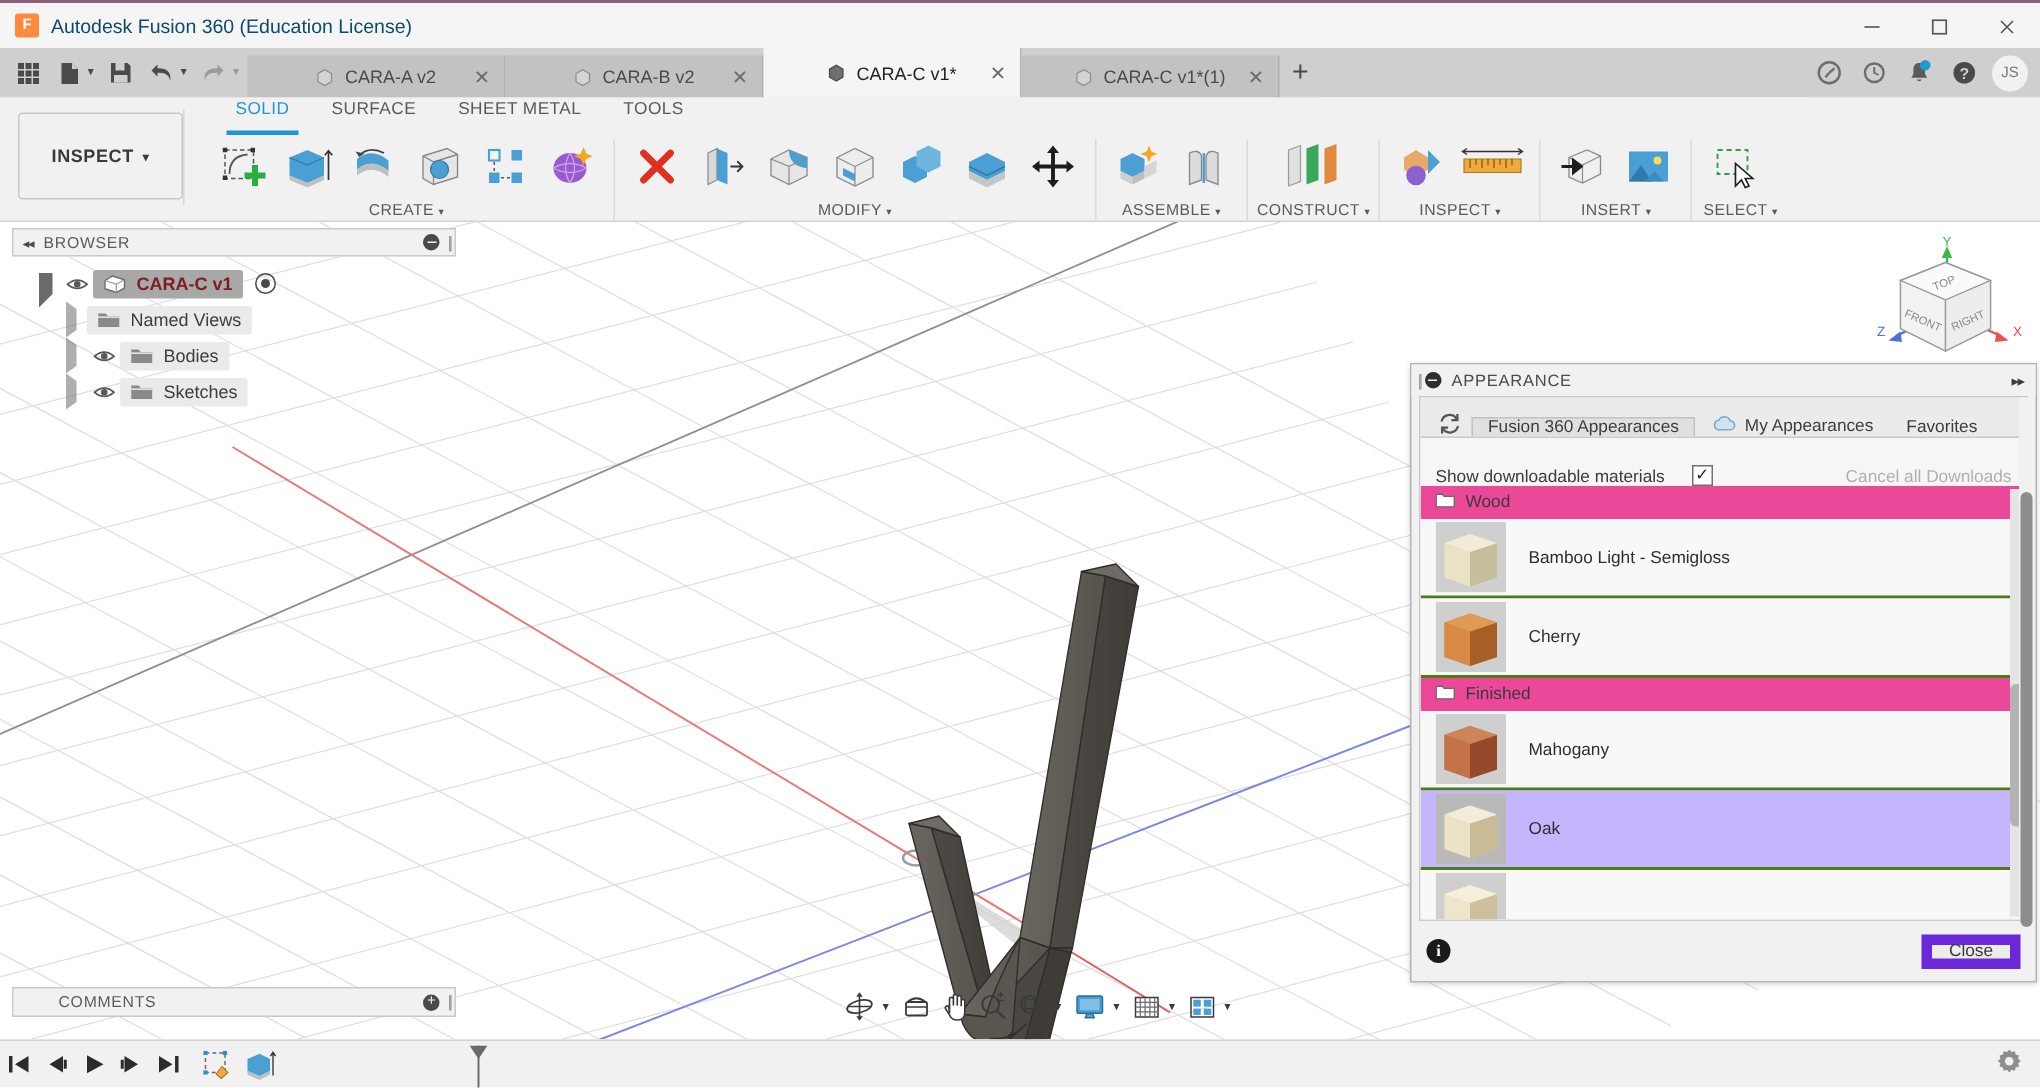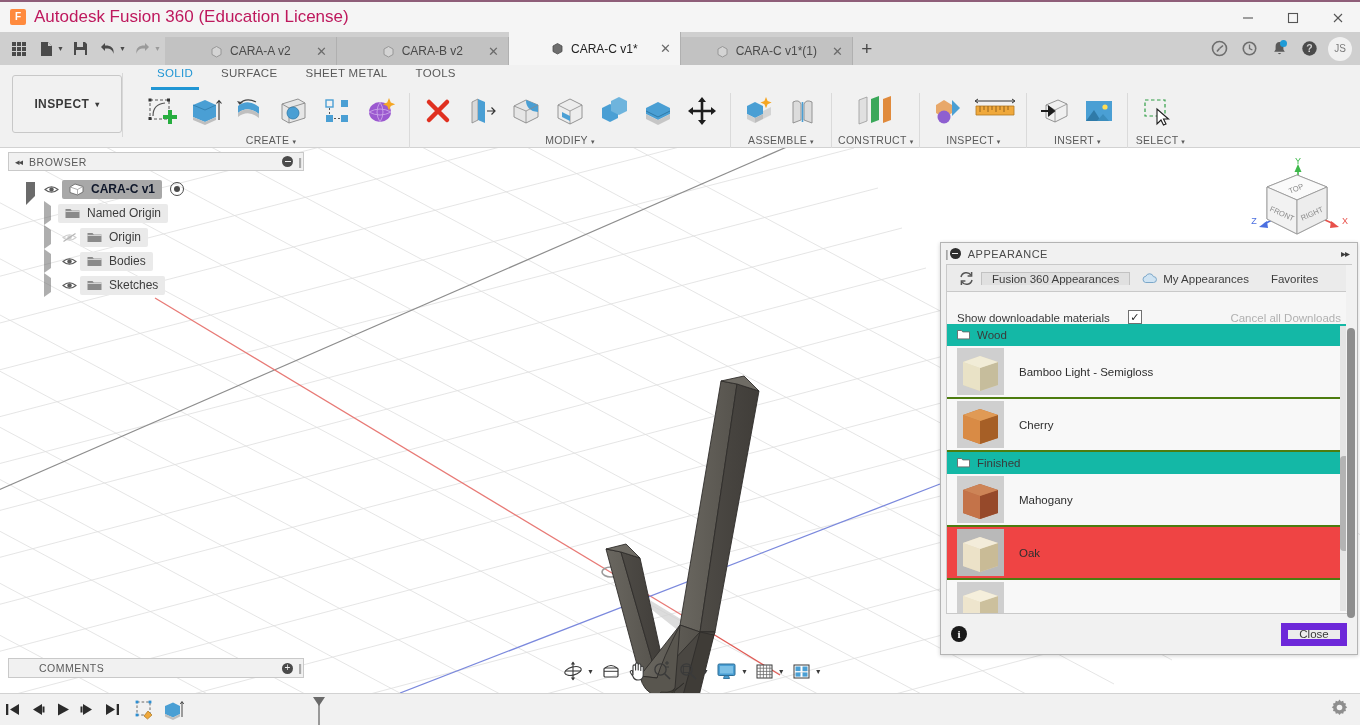--- a/index.html
+++ b/index.html
@@ -18,21 +18,21 @@
     background: #f5f5f5; border-top: 2px solid #8f5e79;
     display: flex; align-items: center;
   }
   .title-logo {
     width: 16px; height: 16px; margin-left: 10px; margin-right: 8px;
     background: #ff8a3d; border-radius: 2px;
     color: #fff; font-size: 10px; font-weight: bold;
     display: flex; align-items: center; justify-content: center;
     line-height: 1;
   }
-  .title-text { font-size: 17px; color: #be185d; }
+  .title-text { font-size: 13px; color: #0c4a6e; }
   .win-btns { position: absolute; right: 0; top: 0; height: 32px; display: flex; }
   .win-btn {
     width: 45px; height: 32px; display: flex; align-items: center; justify-content: center;
     color: #666; font-size: 13px;
   }
 
   
   .tabbar {
     position: absolute; top: 32px; left: 0; width: 1360px; height: 33px;
     background: #cfcfcf; display: flex; align-items: flex-end;
@@ -142,21 +142,21 @@
   }
   .tri-closed {
     width:0;height:0;border-left:7px solid #6b6b6b;border-top:5px solid transparent;border-bottom:5px solid transparent;
     opacity:.55;
   }
   .eye { width: 22px; display:flex; align-items:center; justify-content:center; }
   .node-pill {
     display: flex; align-items: center; height: 19px; border-radius: 2px;
     background: #eaeaea; padding: 0 7px;
   }
-  .node-pill.sel { background: #a8a8a8; color: #0f172a; font-weight: bold; }
+  .node-pill.sel { background: #a8a8a8; color: #7f1d1d; font-weight: bold; }
   .folder { margin-right: 7px; display: flex; }
   .rootrow { padding-left: 18px; }
   .childrow { padding-left: 36px; }
   .radio-dot {
     width: 14px; height: 14px; border: 1.6px solid #4a4a4a; border-radius: 50%;
     margin-left: 8px; display: flex; align-items: center; justify-content: center;
   }
   .radio-dot i { width: 6px; height: 6px; border-radius: 50%; background: #4a4a4a; display:block; }
 
   
@@ -185,21 +185,21 @@
     display: flex; align-items: center; justify-content: center; margin-right: 7px;
   }
   .ap-min i { width: 6px; height: 1.5px; background: #f1f1f1; display: block; }
   .ap-expand { margin-left: auto; padding-right: 8px; color: #3a3a3a; font-size: 10px; letter-spacing:-1px;}
 
   .ap-body {
     flex: 1; margin: 0 5px; background: #f6f6f6; border: 1px solid #c9c9c9;
     display: flex; flex-direction: column; overflow: hidden;
   }
   .ap-tabs {
-    display: flex; align-items: center; height: 27px; background: #ebebeb;
+    display: flex; align-items: flex-end; height: 27px; background: #ebebeb;
     border-bottom: 1px solid #c9c9c9; padding-left: 4px;
   }
   .ap-refresh { width: 30px; display: flex; align-items: center; justify-content: center; color:#555; }
   .ap-tab {
     display: flex; align-items: center; padding: 0 10px; font-size: 11.5px; color: #3d3d3d;
     border: 1px solid transparent; border-bottom: none; gap: 5px;
   }
   .ap-tab.active { background: #e0e0e0; border-color: #c2c2c2; }
   .ap-tabfill { flex:1; }
 
@@ -210,27 +210,27 @@
   .ap-check {
     width: 14px; height: 14px; border: 1px solid #707070; background: #fff;
     margin-left: 18px; display: flex; align-items: center; justify-content: center;
     font-size: 11px; color: #222; line-height:1;
   }
   .ap-cancel { margin-left: auto; color: #b0b0b0; font-size: 11.5px; }
 
   .ap-list { flex: 1; overflow: hidden; position: relative; background: #f6f6f6; }
   .mat-group {
     height: 22px; display: flex; align-items: center; padding-left: 10px;
-    font-size: 11.5px; color: #3a3a3a; background: #14b8a6; gap: 7px;
+    font-size: 11.5px; color: #3a3a3a; background: #ec4899; gap: 7px;
   }
   .mat-row {
     height: 53px; display: flex; align-items: center; background: #f8f8f8;
     border-bottom: 2px solid #4d7c0f; padding-left: 10px;
   }
-  .mat-row.sel { background: #ef4444; }
+  .mat-row.sel { background: #c4b5fd; }
   .mat-thumb {
     width: 47px; height: 47px; flex-shrink: 0; position: relative; overflow: hidden;
   }
   .mat-name { font-size: 11.5px; color: #2e2e2e; margin-left: 15px; }
   .ap-scroll {
     position: absolute; right: 2px; top: 2px; width: 9px; bottom: 2px; background: #e4e4e4;
   }
   .ap-thumb {
     position: absolute; left: 0; width: 9px; background: #b3b3b3; border-radius: 4px;
     top: 130px; height: 95px;
@@ -857,43 +857,24 @@
 
       <div class="tnode childrow">
         <span class="tw"><span class="tri-closed"></span></span>
         <span class="node-pill">
           <span class="folder">
             <svg width="15" height="12" viewBox="0 0 15 12">
                 <path d="M.5 2 h5 l1.3 1.6 h7.7 v7.4 h-14 z" fill="#8a8a8a"></path>
                 <path d="M.5 4.4 h14" stroke="#fff" stroke-width=".7"></path>
               </svg>
           </span>
-          <span>Named Origin</span>
+          <span>Named Views</span>
         </span>
       </div>
 
-      <div class="tnode childrow">
-        <span class="tw"><span class="tri-closed"></span></span>
-        <span class="eye">
-          <svg width="15" height="11" viewBox="0 0 15 11">
-              <path d="M1 5.5 Q7.5 0 14 5.5 Q7.5 11 1 5.5 Z" fill="none" stroke="#cfcfcf" stroke-width="1.1"></path>
-              <circle cx="7.5" cy="5.5" r="2.2" fill="#cfcfcf"></circle>
-              <line x1="1.5" y1="9.5" x2="13.5" y2="1.5" stroke="#b5b5b5" stroke-width="1.1"></line>
-            </svg>
-        </span>
-        <span class="node-pill">
-          <span class="folder">
-            <svg width="15" height="12" viewBox="0 0 15 12">
-                <path d="M.5 2 h5 l1.3 1.6 h7.7 v7.4 h-14 z" fill="#8a8a8a"></path>
-                <path d="M.5 4.4 h14" stroke="#fff" stroke-width=".7"></path>
-              </svg>
-          </span>
-          <span>Origin</span>
-        </span>
-      </div>
 
       <div class="tnode childrow">
         <span class="tw"><span class="tri-closed"></span></span>
         <span class="eye">
           <svg width="15" height="11" viewBox="0 0 15 11">
               <path d="M1 5.5 Q7.5 0 14 5.5 Q7.5 11 1 5.5 Z" fill="none" stroke="#5a5a5a" stroke-width="1.1"></path>
               <circle cx="7.5" cy="5.5" r="2.2" fill="#5a5a5a"></circle>
             </svg>
         </span>
         <span class="node-pill">

